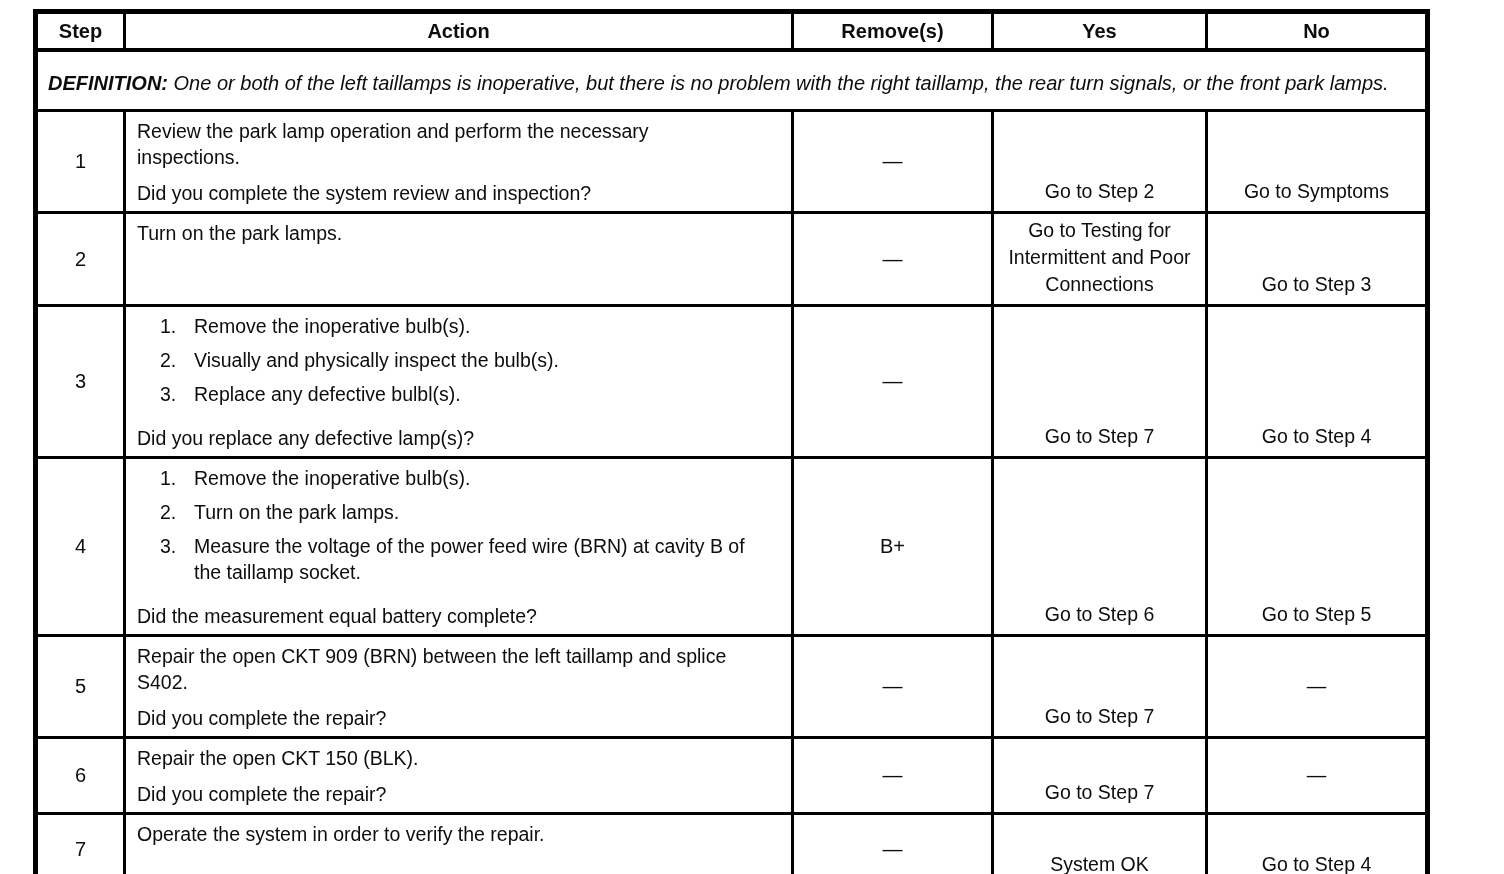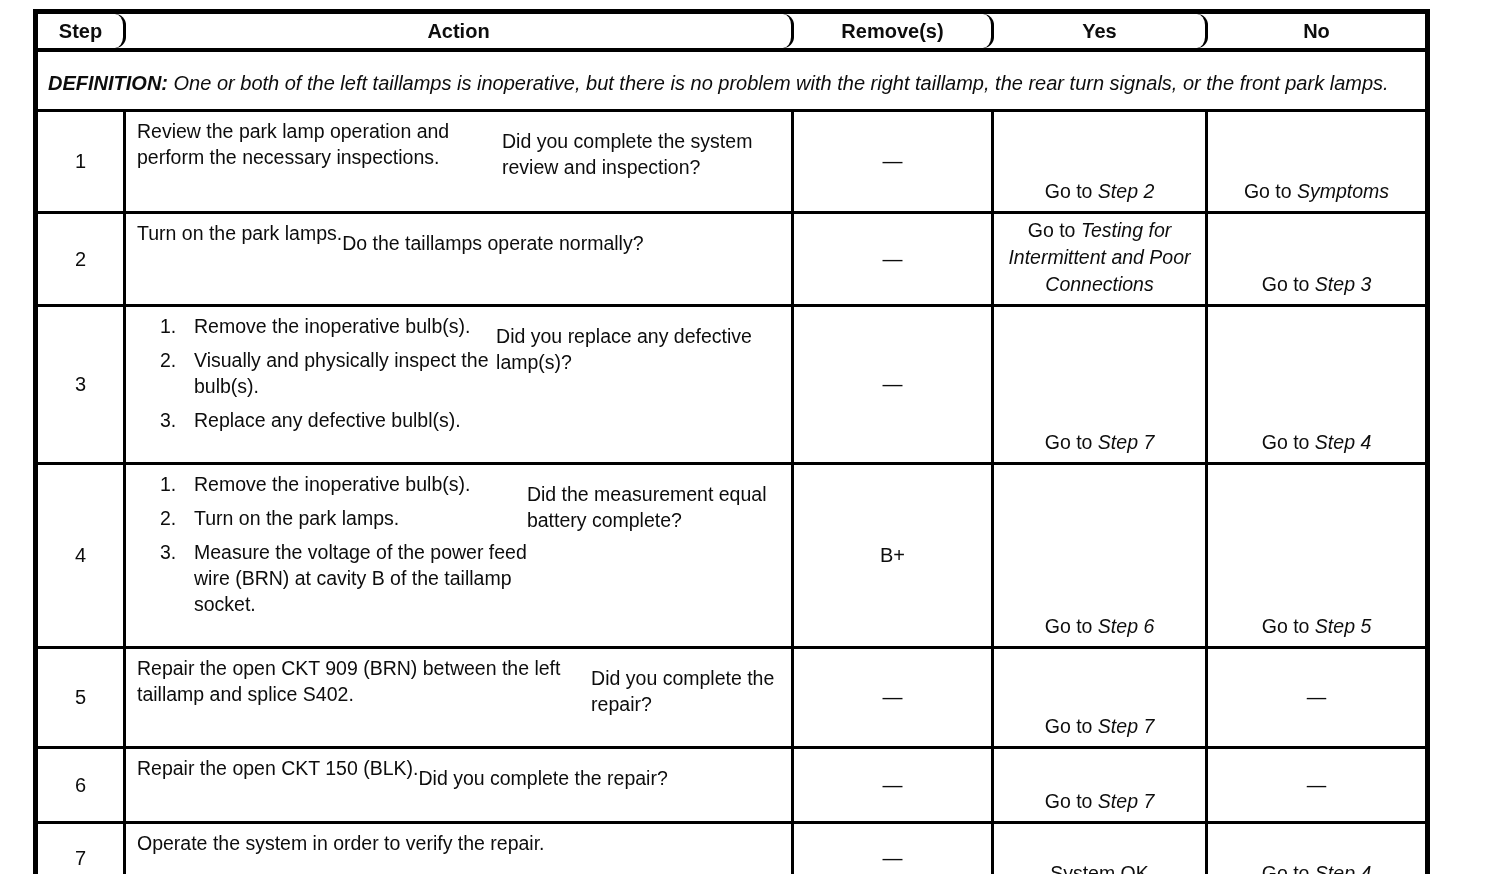--- a/index.html
+++ b/index.html
@@ -42,21 +42,20 @@
     min-height: 34px;
     border-bottom: 4px solid #000;
   }
   .header-row > div {
     display: flex;
     align-items: center;
     justify-content: center;
     font-weight: bold;
     font-size: 20px;
     padding: 3px 4px;
-    border-radius: 11px;
   }
 
   
   .definition-row {
     min-height: 60px;
     border-bottom: 3px solid #000;
     padding: 18px 14px 6px 10px;
     box-sizing: border-box;
     font-size: 20px;
     font-style: italic;
@@ -69,22 +68,23 @@
 
   .step-cell {
     display: flex;
     align-items: center;
     justify-content: center;
     font-size: 20px;
     padding: 2px;
   }
   .action-cell {
     display: flex;
+    flex-direction: column;
     justify-content: flex-start;
-    padding: 6px 8px 21px 11px;
+    padding: 6px 8px 5px 11px;
     font-size: 19.5px;
   }
   .action-instructions .para {
     line-height: 26px;
     max-width: 590px;
   }
   .action-instructions .num-item {
     display: flex;
     margin-left: 23px;
     margin-bottom: 8px;
@@ -115,21 +115,21 @@
     align-items: center;
     text-align: center;
     font-size: 19.5px;
     line-height: 27px;
     padding: 3px 4px 6px 4px;
   }
   .yes-cell.dash, .no-cell.dash {
     justify-content: center;
     padding-bottom: 3px;
   }
-  .goto-target { font-style: italic; }
+  .goto-target { }
 
   
   .rows .grid-row:nth-child(1) { min-height: 99px; }
   .rows .grid-row:nth-child(2) { min-height: 88px; }
   .rows .grid-row:nth-child(3) { min-height: 139px; }
   .rows .grid-row:nth-child(4) { min-height: 167px; }
   .rows .grid-row:nth-child(5) { min-height: 97px; }
   .rows .grid-row:nth-child(6) { min-height: 72px; }
   .rows .grid-row:nth-child(7) { min-height: 69px; }
 </style>
@@ -174,21 +174,20 @@
     </div>
   </div>
         <div class="grid-row step-row">
     <div class="step-cell">
       <span>2</span>
     </div>
     <div class="action-cell">
       <div class="action-instructions">
               <div class="para">Turn on the park lamps.</div>
             </div>
-      <div class="action-question">Do the taillamps operate normally?</div>
     </div>
     <div class="value-cell">
       <span>—</span>
     </div>
     <div class="yes-cell">
       <span><span class="goto-prefix">Go to </span><span class="goto-target">Testing for Intermittent and Poor Connections</span></span>
     </div>
     <div class="no-cell">
       <span><span class="goto-prefix">Go to </span><span class="goto-target">Step 3</span></span>
     </div>

